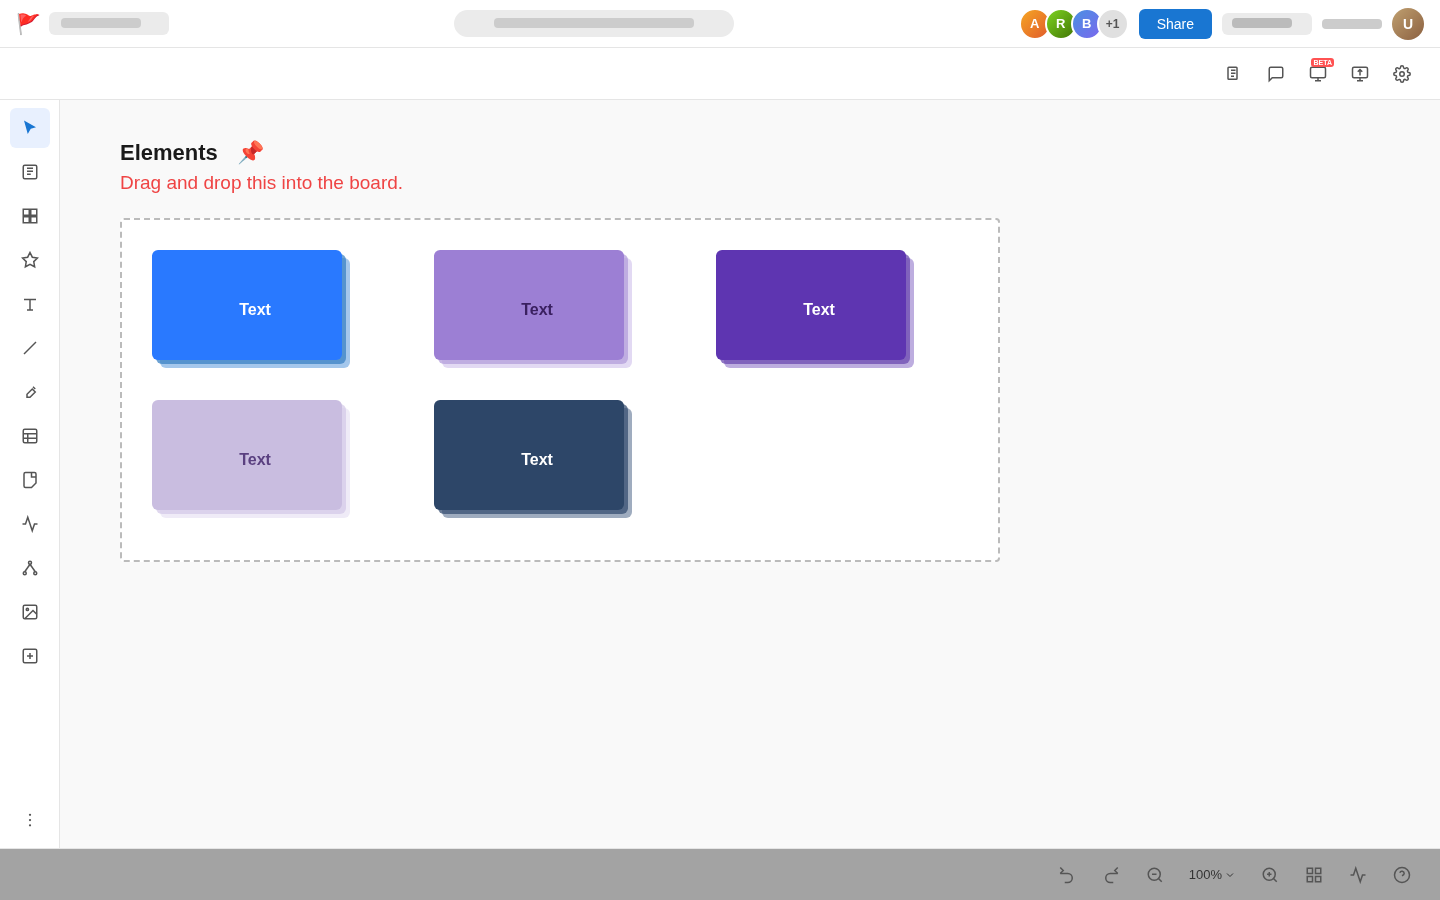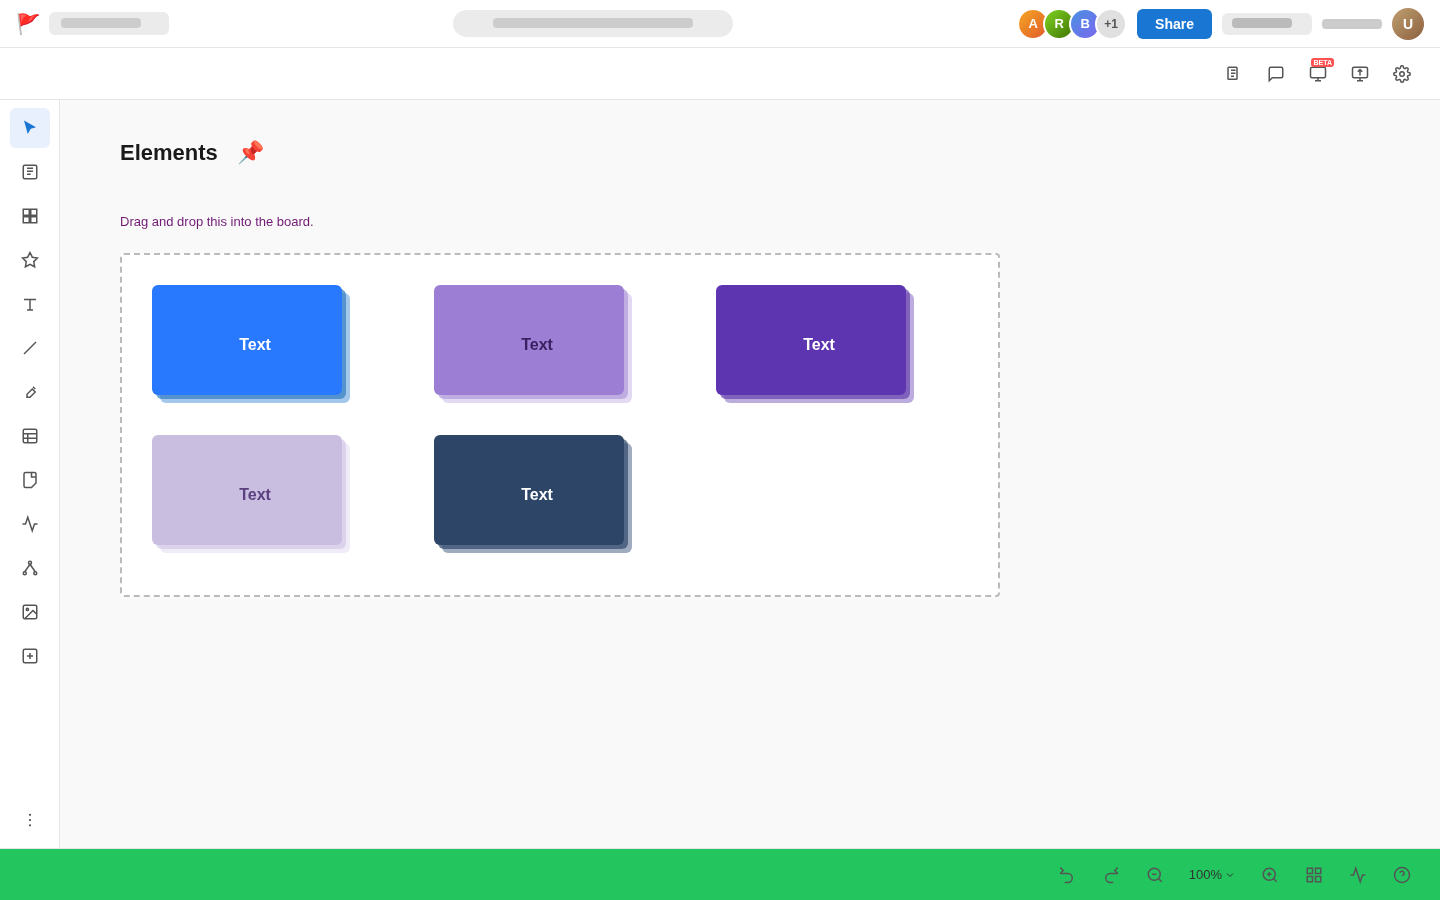--- a/index.html
+++ b/index.html
@@ -33,21 +33,21 @@
     .avatar-a { background: linear-gradient(135deg, #f6a623, #e05b2c); }
     .avatar-b { background: linear-gradient(135deg, #7ed321, #417505); }
     .avatar-c { background: linear-gradient(135deg, #4a90e2, #7b68ee); }
     .avatar-count {
       background: #e0e0e0; color: #555; width: 32px; height: 32px;
       border-radius: 50%; display: flex; align-items: center; justify-content: center;
       font-size: 12px; font-weight: 600; margin-left: -6px; border: 2px solid #fff;
     }
     .share-btn {
       background: #1976d2; color: white; border: none; border-radius: 6px;
-      padding: 7px 18px; font-size: 14px; font-weight: 700; cursor: pointer;
+      padding: 7px 18px; font-size: 14px; font-weight: 400; cursor: pointer;
     }
     .topbar-action-pill {
       background: #ebebeb; border-radius: 6px; padding: 4px 10px;
       font-size: 12px; color: #666; min-width: 90px;
     }
     .topbar-user-avatar {
       width: 32px; height: 32px; border-radius: 50%;
       background: linear-gradient(135deg, #c0a070, #8b6040);
       display: flex; align-items: center; justify-content: center;
       font-size: 14px; color: white; font-weight: bold;
@@ -93,21 +93,21 @@
       background: #f9f9f9; overflow: auto;
       display: flex; flex-direction: column; align-items: flex-start;
       padding: 40px 60px;
     }
 
     .section-title {
       font-size: 22px; font-weight: 700; color: #1a1a1a;
       display: flex; align-items: center; gap: 20px; margin-bottom: 6px;
     }
     .section-subtitle {
-      font-size: 13px; color: #701a75; margin-bottom: 24px; margin-top: 42px;
+      font-size: 19px; color: #ef4444; margin-bottom: 24px;
     }
 
     
     .dashed-container {
       border: 2px dashed #bbb; border-radius: 4px;
       width: 880px; padding: 30px 30px 40px 30px;
       background: white;
     }
 
     .cards-grid {
@@ -158,21 +158,21 @@
     .very-light-purple .card-label { color: #5a4080; }
 
     
     .dark-navy .layer-3 { background: #405980; }
     .dark-navy .layer-2 { background: #374f72; }
     .dark-navy .layer-1 { background: #2d4668; }
 
     
     .bottom-bar {
       position: fixed; bottom: 0; left: 0; right: 0; height: 52px;
-      background: #22c55e; border-top: 1px solid #e5e5e5;
+      background: #a3a3a3; border-top: 1px solid #e5e5e5;
       display: flex; align-items: center; justify-content: flex-end;
       padding: 0 20px; gap: 8px; z-index: 100;
     }
     .bottom-btn {
       width: 36px; height: 36px; border-radius: 6px; border: none;
       background: transparent; cursor: pointer; display: flex;
       align-items: center; justify-content: center; color: #555; font-size: 16px;
     }
     .zoom-display {
       font-size: 13px; color: #333; padding: 4px 8px; border-radius: 4px;

